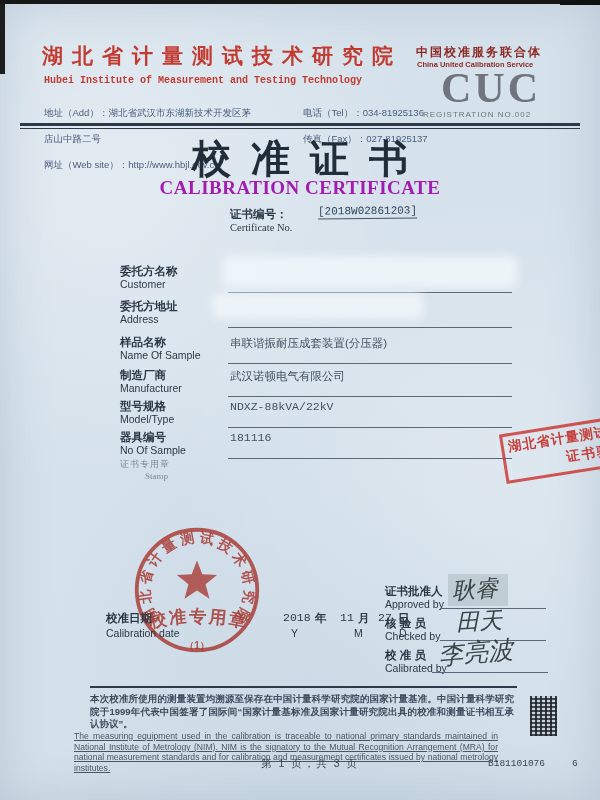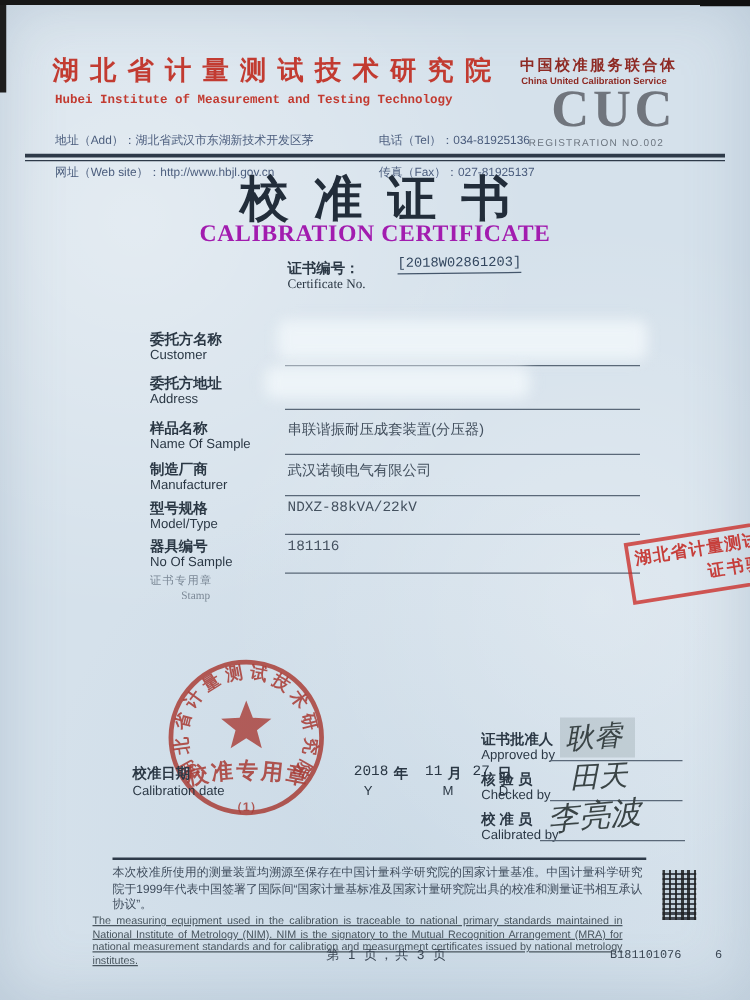--- a/index.html
+++ b/index.html
@@ -69,21 +69,21 @@
   .date-sub{position:absolute;top:627px;font-size:10.5px;color:#2b3845;}
 
   .sig-cn{font-size:11.5px;font-weight:bold;position:absolute;left:385px;}
   .sig-en{font-size:10.5px;position:absolute;left:385px;}
   .sig-name{position:absolute;font-family:"Liberation Serif",serif;font-style:italic;color:#3a4446;}
   .sig-line{position:absolute;height:1px;background:#5a6878;}
   .sig-shade{left:448px;top:574px;width:60px;height:32px;background:rgba(150,162,170,.35);}
 
   .rule-mid{left:90px;top:686px;width:427px;height:2px;background:#2e3a49;}
 
-  .para-cn{left:90px;top:693px;width:424px;font-size:9.5px;line-height:12.5px;color:#3f4c5c;text-align:justify;}
+  .para-cn{left:90px;top:693px;width:424px;font-size:9.5px;line-height:12.5px;color:#3f4c5c;text-align:justify;font-weight:bold;}
   .para-en{left:74px;top:731px;width:424px;font-size:8.6px;line-height:10.6px;color:#49565f;text-align:justify;text-decoration:underline;}
 
   .qr{left:530px;top:696px;width:27px;height:40px;
       background-image:
         repeating-linear-gradient(0deg,#2a2f38 0 2px,rgba(190,205,215,.9) 2px 4px),
         repeating-linear-gradient(90deg,#222 0 2px,transparent 2px 5px);
       background-blend-mode:multiply;opacity:.85;}
 
   .footer-page{left:0;right:0;top:757px;text-align:center;font-size:10.5px;color:#3a4653;letter-spacing:2px;padding-left:20px;}
   .footer-doc{left:488px;top:758px;font-size:9.5px;font-family:"Liberation Mono",monospace;color:#3a4653;}
@@ -94,20 +94,21 @@
 
 <div class="abs edge-top"></div>
 <div class="abs edge-left"></div>
 <div class="abs edge-topright"></div>
 
 <div class="abs inst-cn">湖北省计量测试技术研究院</div>
 <div class="abs inst-en">Hubei Institute of Measurement and Testing Technology</div>
 
 <div class="abs addr addr-left">
   <div>地址（Add）：湖北省武汉市东湖新技术开发区茅</div>
+  <div>店山中路二号</div>
   <div>网址（Web site）：http://www.hbjl.gov.cn</div>
 </div>
 <div class="abs addr addr-right">
   <div>电话（Tel）：034-81925136</div>
   <div>传真（Fax）：027-81925137</div>
 </div>
 
 <div class="abs cuc-cn">中国校准服务联合体</div>
 <div class="abs cuc-en">China United Calibration Service</div>
 <div class="abs cuc-logo">CUC</div>

